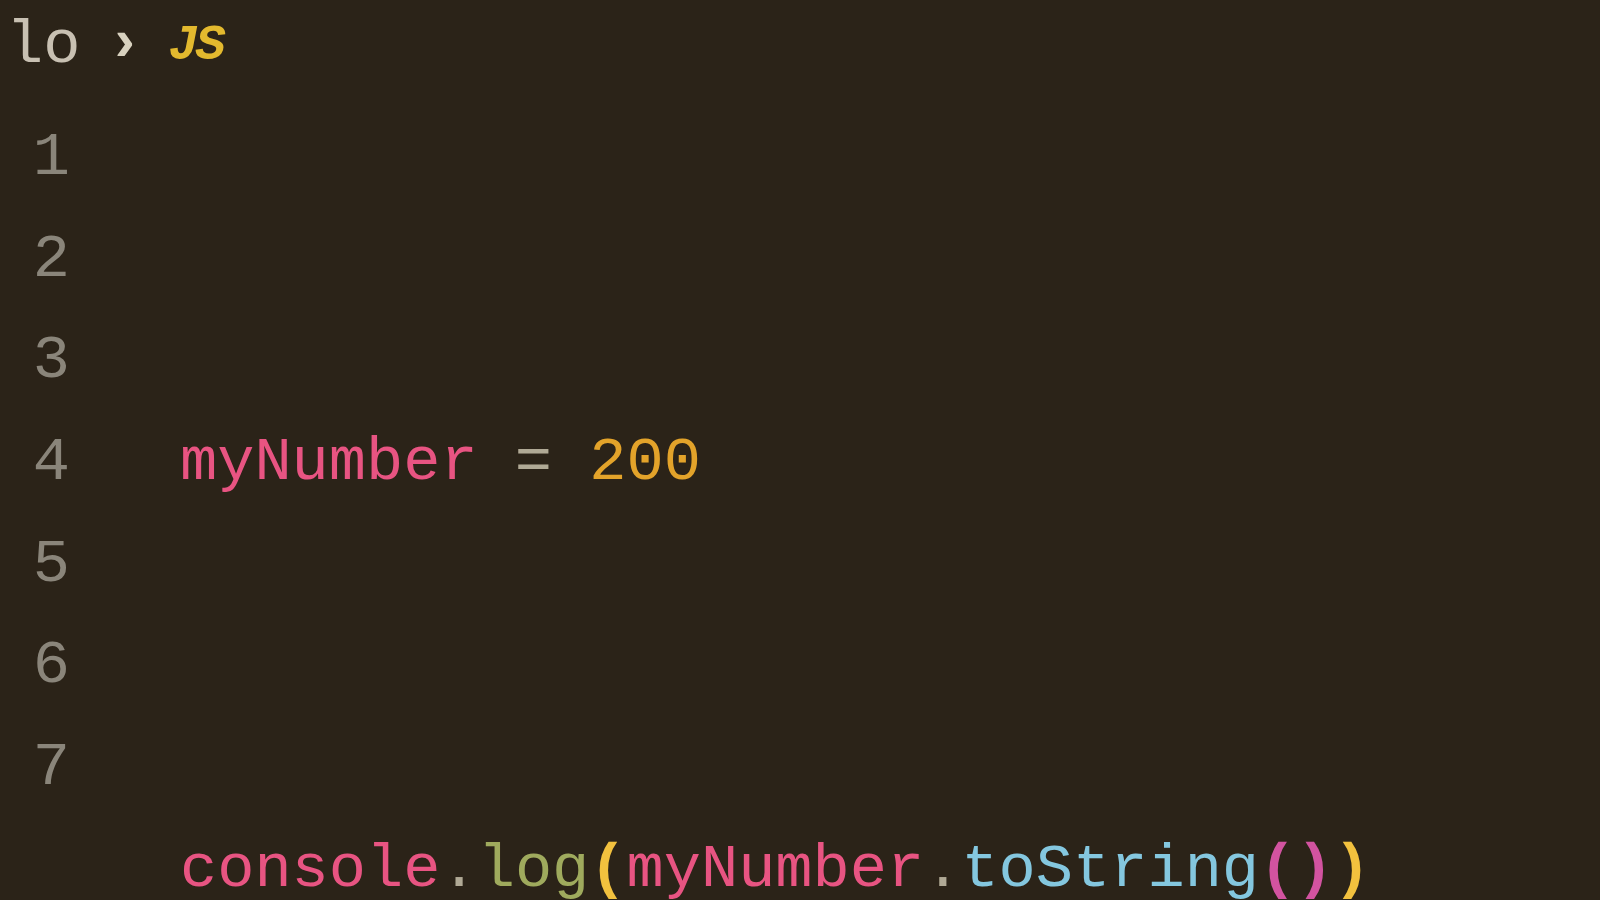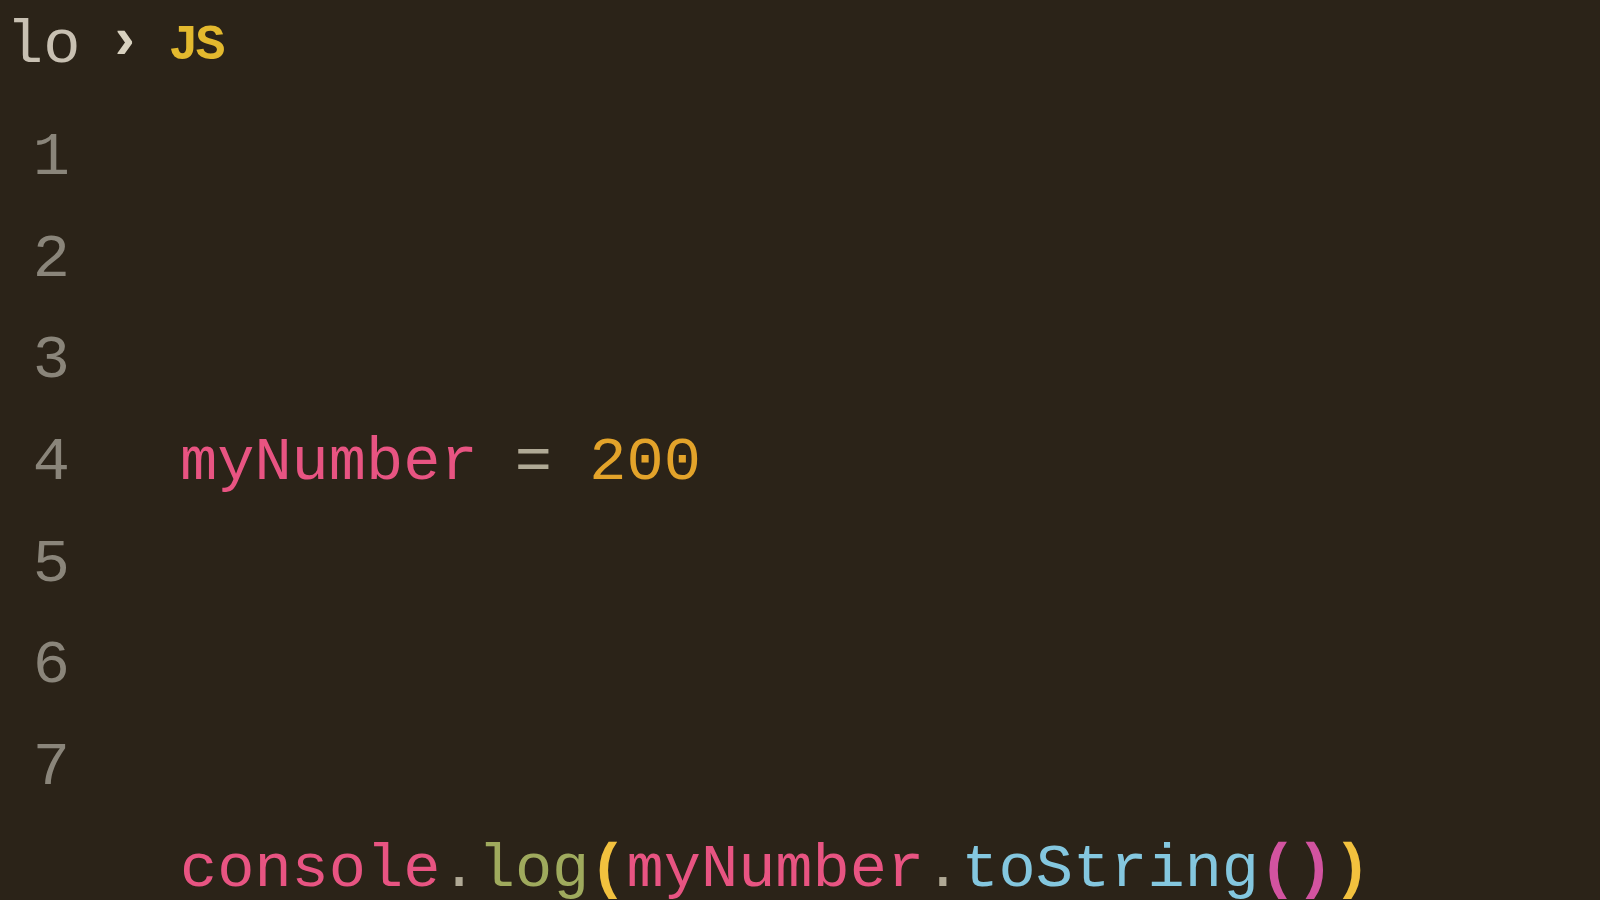--- a/index.html
+++ b/index.html
@@ -19,36 +19,37 @@
   html,body{
     margin:0; padding:0; height:100%; background:var(--bg);
     font-family: "Courier New", monospace;
     overflow:hidden;
   }
   .editor{
     width:1600px; height:900px; background:var(--bg);
     position:relative;
   }
   .breadcrumb{
-    display:flex; gap:26px;
+    display:flex; align-items:center; gap:26px;
     padding:10px 0 0 6px;
     font-size:62px; color:var(--breadcrumb);
   }
   .breadcrumb .crumb{ color:var(--breadcrumb); }
   .chevron{
     color:#d8d1bf; font-weight:bold; font-size:60px;
     transform:translateY(-2px);
   }
   .breadcrumb .file{
     display:flex; align-items:center; gap:24px;
   }
   .js-badge{
     font-family:"Courier New",monospace;
     font-weight:900; font-size:50px; color:var(--tab-js);
     letter-spacing:-3px;
+    font-style:italic;
   }
   .code-area{
     display:flex; font-size:62px; line-height:1.64;
     padding-top:26px;
     font-family:"Courier New", monospace;
   }
   .gutter{
     width:70px; text-align:right; color:var(--gutter);
     padding-right:0; user-select:none; font-weight:500;
   }

